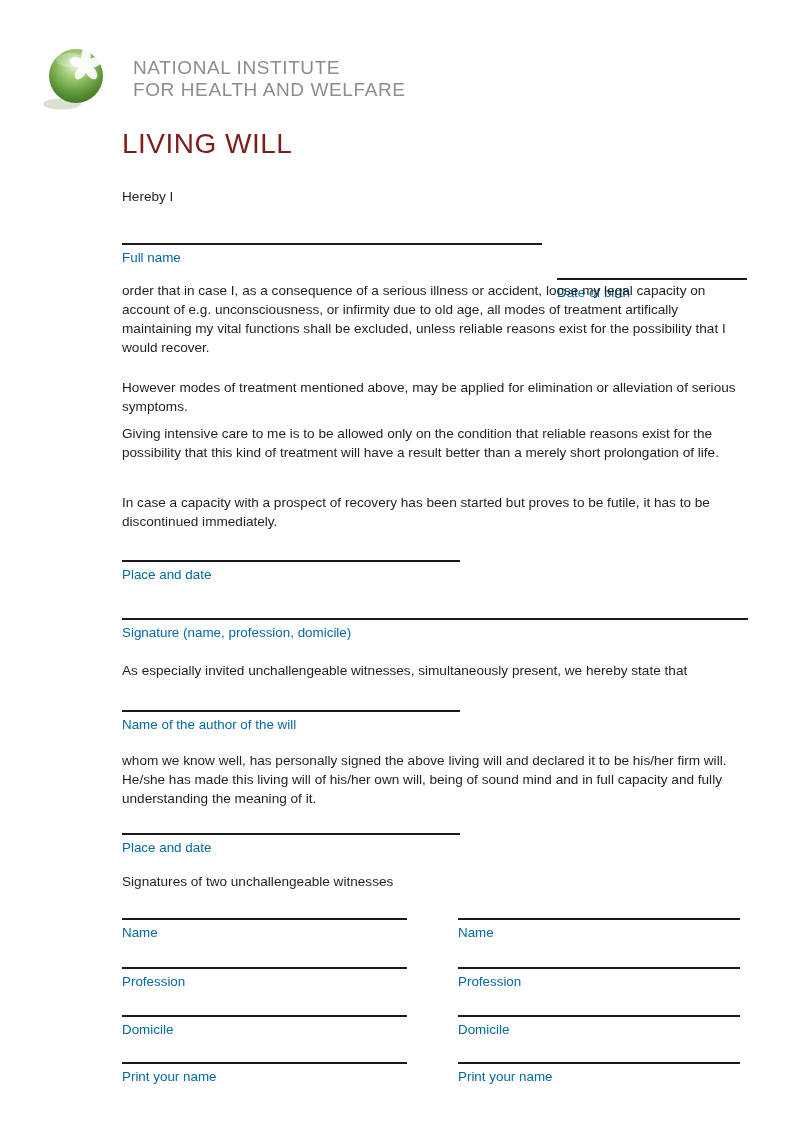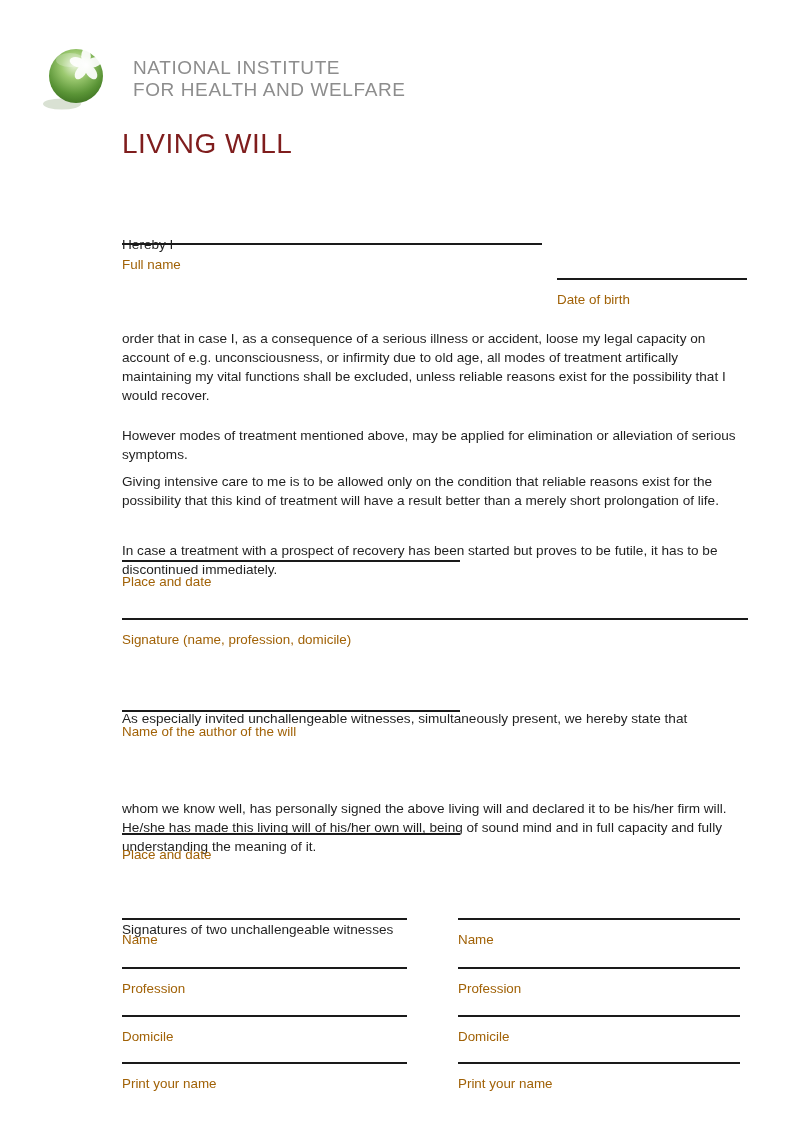--- a/index.html
+++ b/index.html
@@ -12,26 +12,26 @@
     color: #1f1f1f;
     overflow: hidden;
   }
 
   
   .logo { position: absolute; left: 42px; top: 44px; display: flex; align-items: flex-start; }
   .logo-text { margin-left: 23px; margin-top: 13px; color: #8d8d8d; font-size: 19px; line-height: 22px; letter-spacing: 0.6px; }
 
   
   .title { position: absolute; left: 122px; top: 127px; font-size: 28px; line-height: 33px; letter-spacing: 0.5px; color: #7f1d1d; }
-  .para { position: absolute; left: 122px; width: 628px; font-size: 13.6px; line-height: 19px; margin-top: 48px; }
+  .para { position: absolute; left: 122px; width: 628px; font-size: 13.6px; line-height: 19px; }
 
   
   .field { position: absolute; }
   .field .rule { border-top: 2px solid #1a1a1a; height: 0; }
-  .field .caption { font-size: 13.4px; padding-top: 12px; color: #a16207; }
+  .field .caption { font-size: 13.4px; padding-top: 5px; color: #0369a1; }
 
   .name-row { position: absolute; left: 122px; top: 243px; width: 628px; display: flex; }
   .name-row .f1 { width: 420px; }
   .name-row .f2 { width: 190px; margin-left: 15px; margin-top: 35px; }
   .name-row .field { position: relative; }
 
   .wit-row { position: absolute; left: 122px; width: 628px; }
   .wit-row .field { position: absolute; top: 0; }
   .wit-row .col-l { left: 0; width: 285px; }
   .wit-row .col-r { left: 336px; width: 282px; }
@@ -83,21 +83,21 @@
     </div>
     <div class="field f2">
       <div class="rule"></div>
       <div class="caption">Date of birth</div>
     </div>
   </div>
 
   <div class="para" style="top:281px">order that in case I, as a consequence of a serious illness or accident, loose my legal capacity on account of e.g. unconsciousness, or infirmity due to old age, all modes of treatment artifically maintaining my vital functions shall be excluded, unless reliable reasons exist for the possibility that I would recover.</div>
   <div class="para" style="top:378px">However modes of treatment mentioned above, may be applied for elimination or alleviation of serious symptoms.</div>
   <div class="para" style="top:424px">Giving intensive care to me is to be allowed only on the condition that reliable reasons exist for the possibility that this kind of treatment will have a result better than a merely short prolongation of life.</div>
-  <div class="para" style="top:493px">In case a treatment with a prospect of recovery has been started but proves to be futile, it has to be discontinued immediately.</div>
+  <div class="para" style="top:493px">In case a capacity with a prospect of recovery has been started but proves to be futile, it has to be discontinued immediately.</div>
 
   <div class="field" style="left:122px; top:560px; width:338px">
     <div class="rule"></div>
     <div class="caption">Place and date</div>
   </div>
 
   <div class="field" style="left:122px; top:618px; width:626px">
     <div class="rule"></div>
     <div class="caption">Signature (name, profession, domicile)</div>
   </div>

